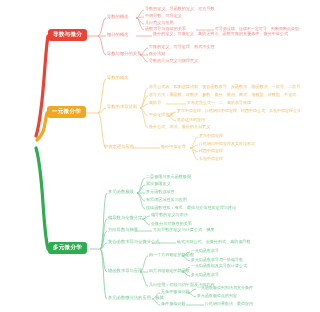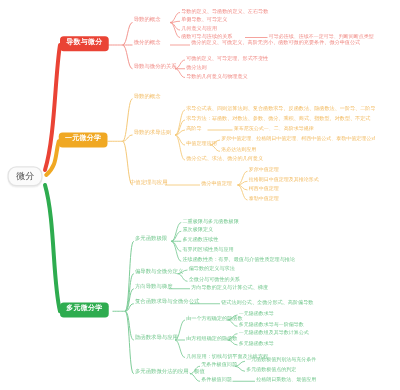--- a/index.html
+++ b/index.html
@@ -115,21 +115,20 @@
     <path d="M182,272 C186,272 186,267 190,267" fill="none" stroke="#7fcd99" stroke-width="0.7"></path>
     <path d="M182,272 C186,272 186,276 190,276" fill="none" stroke="#7fcd99" stroke-width="0.7"></path>
 
     <path d="M152,299 C156,299 156,293 160,293" fill="none" stroke="#7fcd99" stroke-width="0.7"></path>
     <path d="M152,299 C156,299 156,305 160,305" fill="none" stroke="#7fcd99" stroke-width="0.7"></path>
     <path d="M188,293 C192,293 192,289 196,289" fill="none" stroke="#7fcd99" stroke-width="0.7"></path>
     <path d="M188,293 C192,293 192,297 196,297" fill="none" stroke="#7fcd99" stroke-width="0.7"></path>
     <path d="M186,305 L204,305" fill="none" stroke="#7fcd99" stroke-width="0.7"></path>
   </svg>
 
-  <div class="node root" style="left:6px;top:133px;">微分</div>
 
   <div class="node chip red" style="left:48px;top:29px;">导数与微分</div>
 
   <div class="node t2 red-t" style="left:107px;top:15px;">导数的概念</div>
   <div class="node t3 red-t" style="left:145px;top:7px;">导数的定义、导函数的定义、左右导数</div>
   <div class="node t3 red-t" style="left:145px;top:14px;">单侧导数、可导定义</div>
   <div class="node t3 red-t" style="left:145px;top:21px;">几何意义与应用</div>
   <div class="node t3 red-t" style="left:145px;top:27px;">函数可导与连续的关系</div>
   <div class="node t4 red-t" style="left:215px;top:27px;">可导必连续、连续不一定可导、判断间断点类型</div>
 

